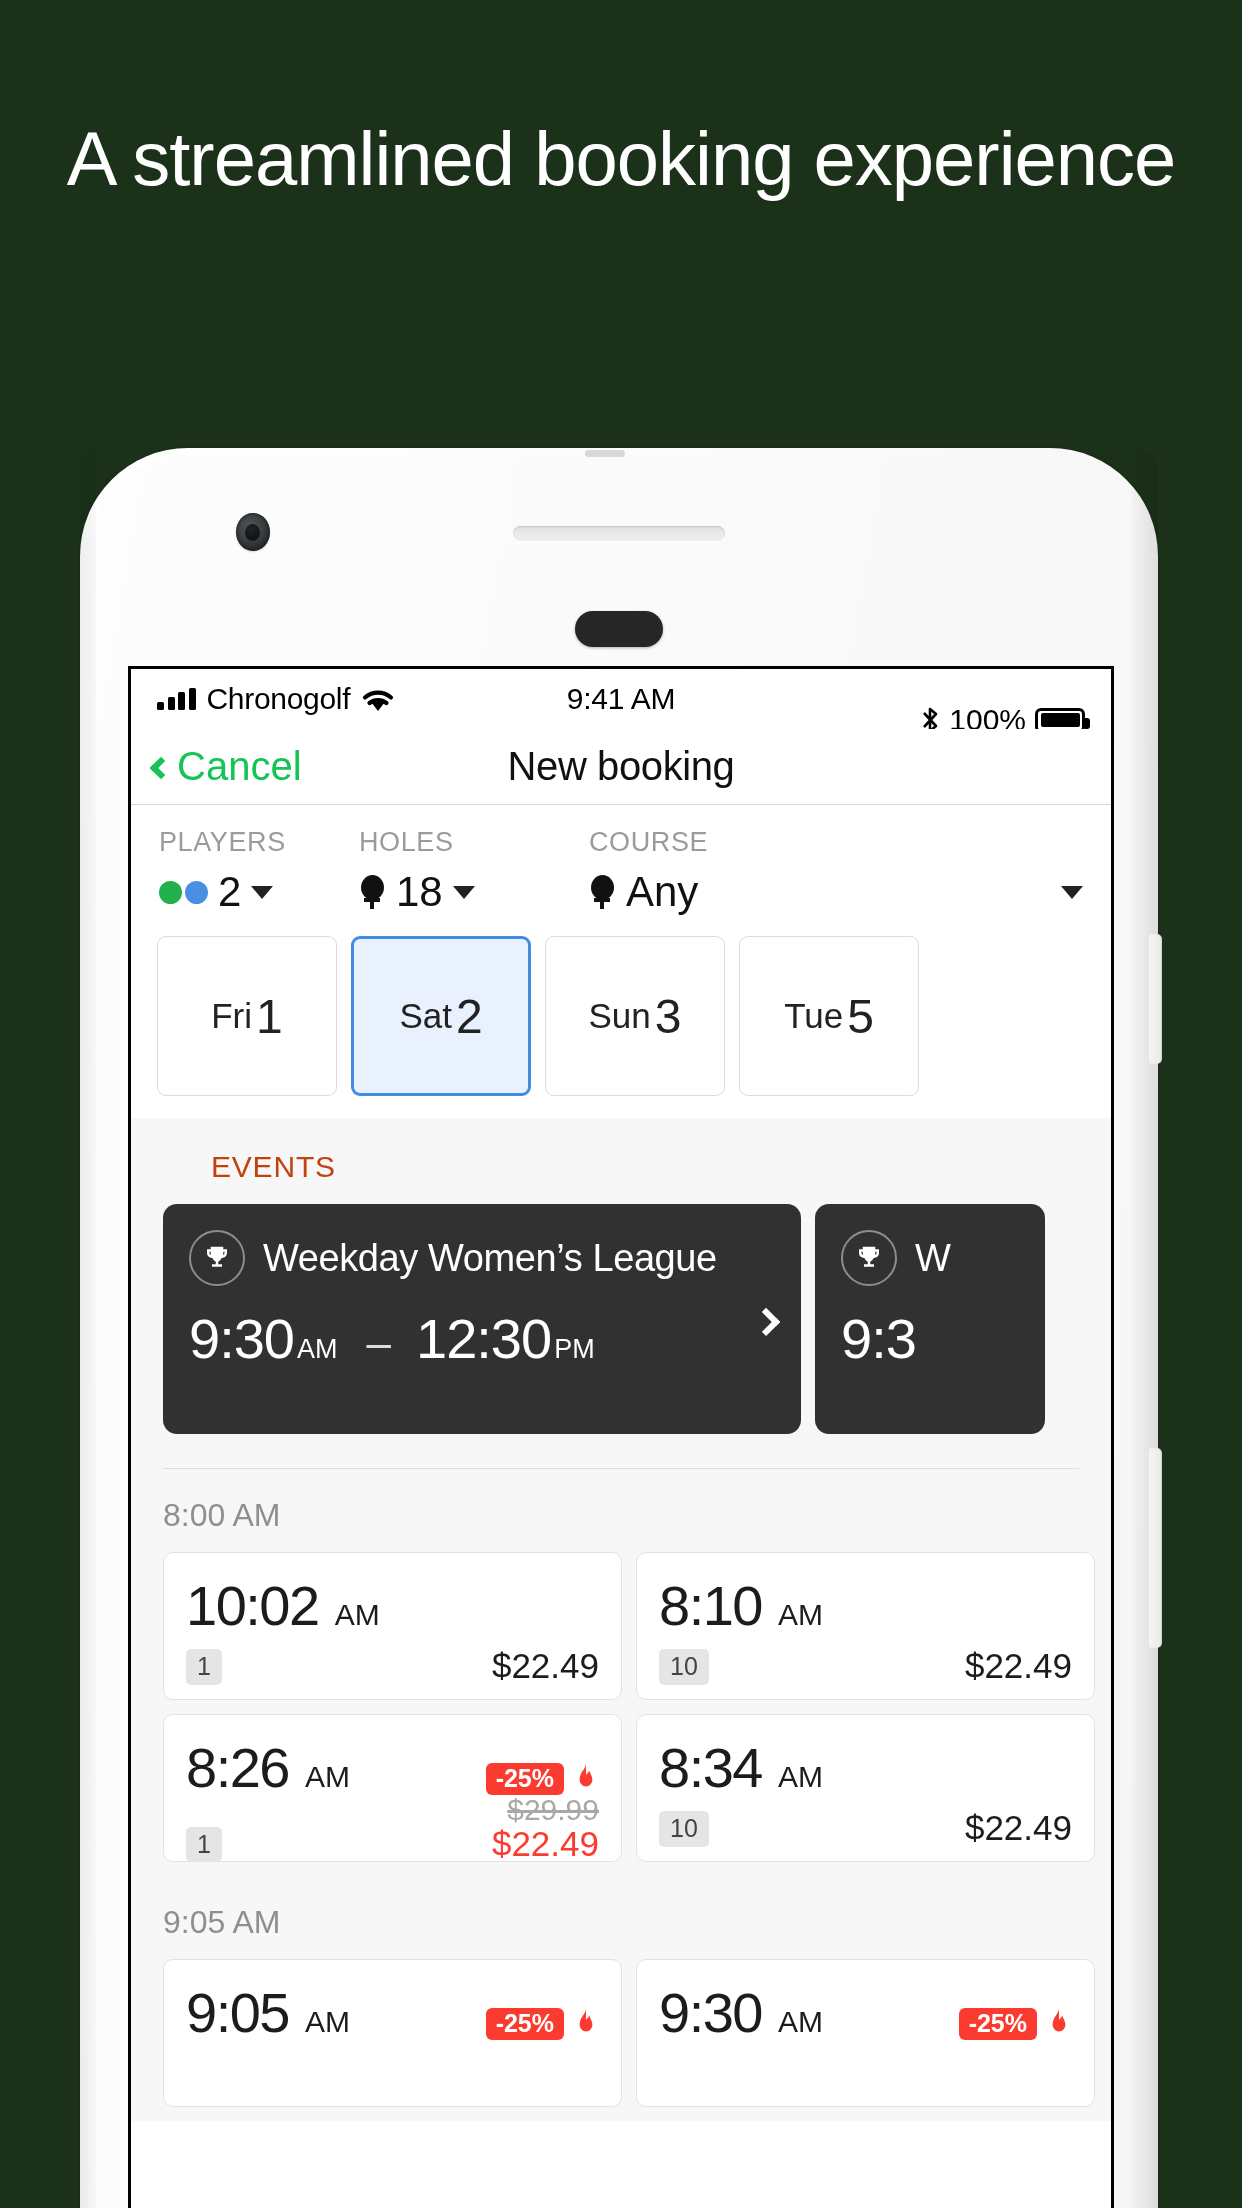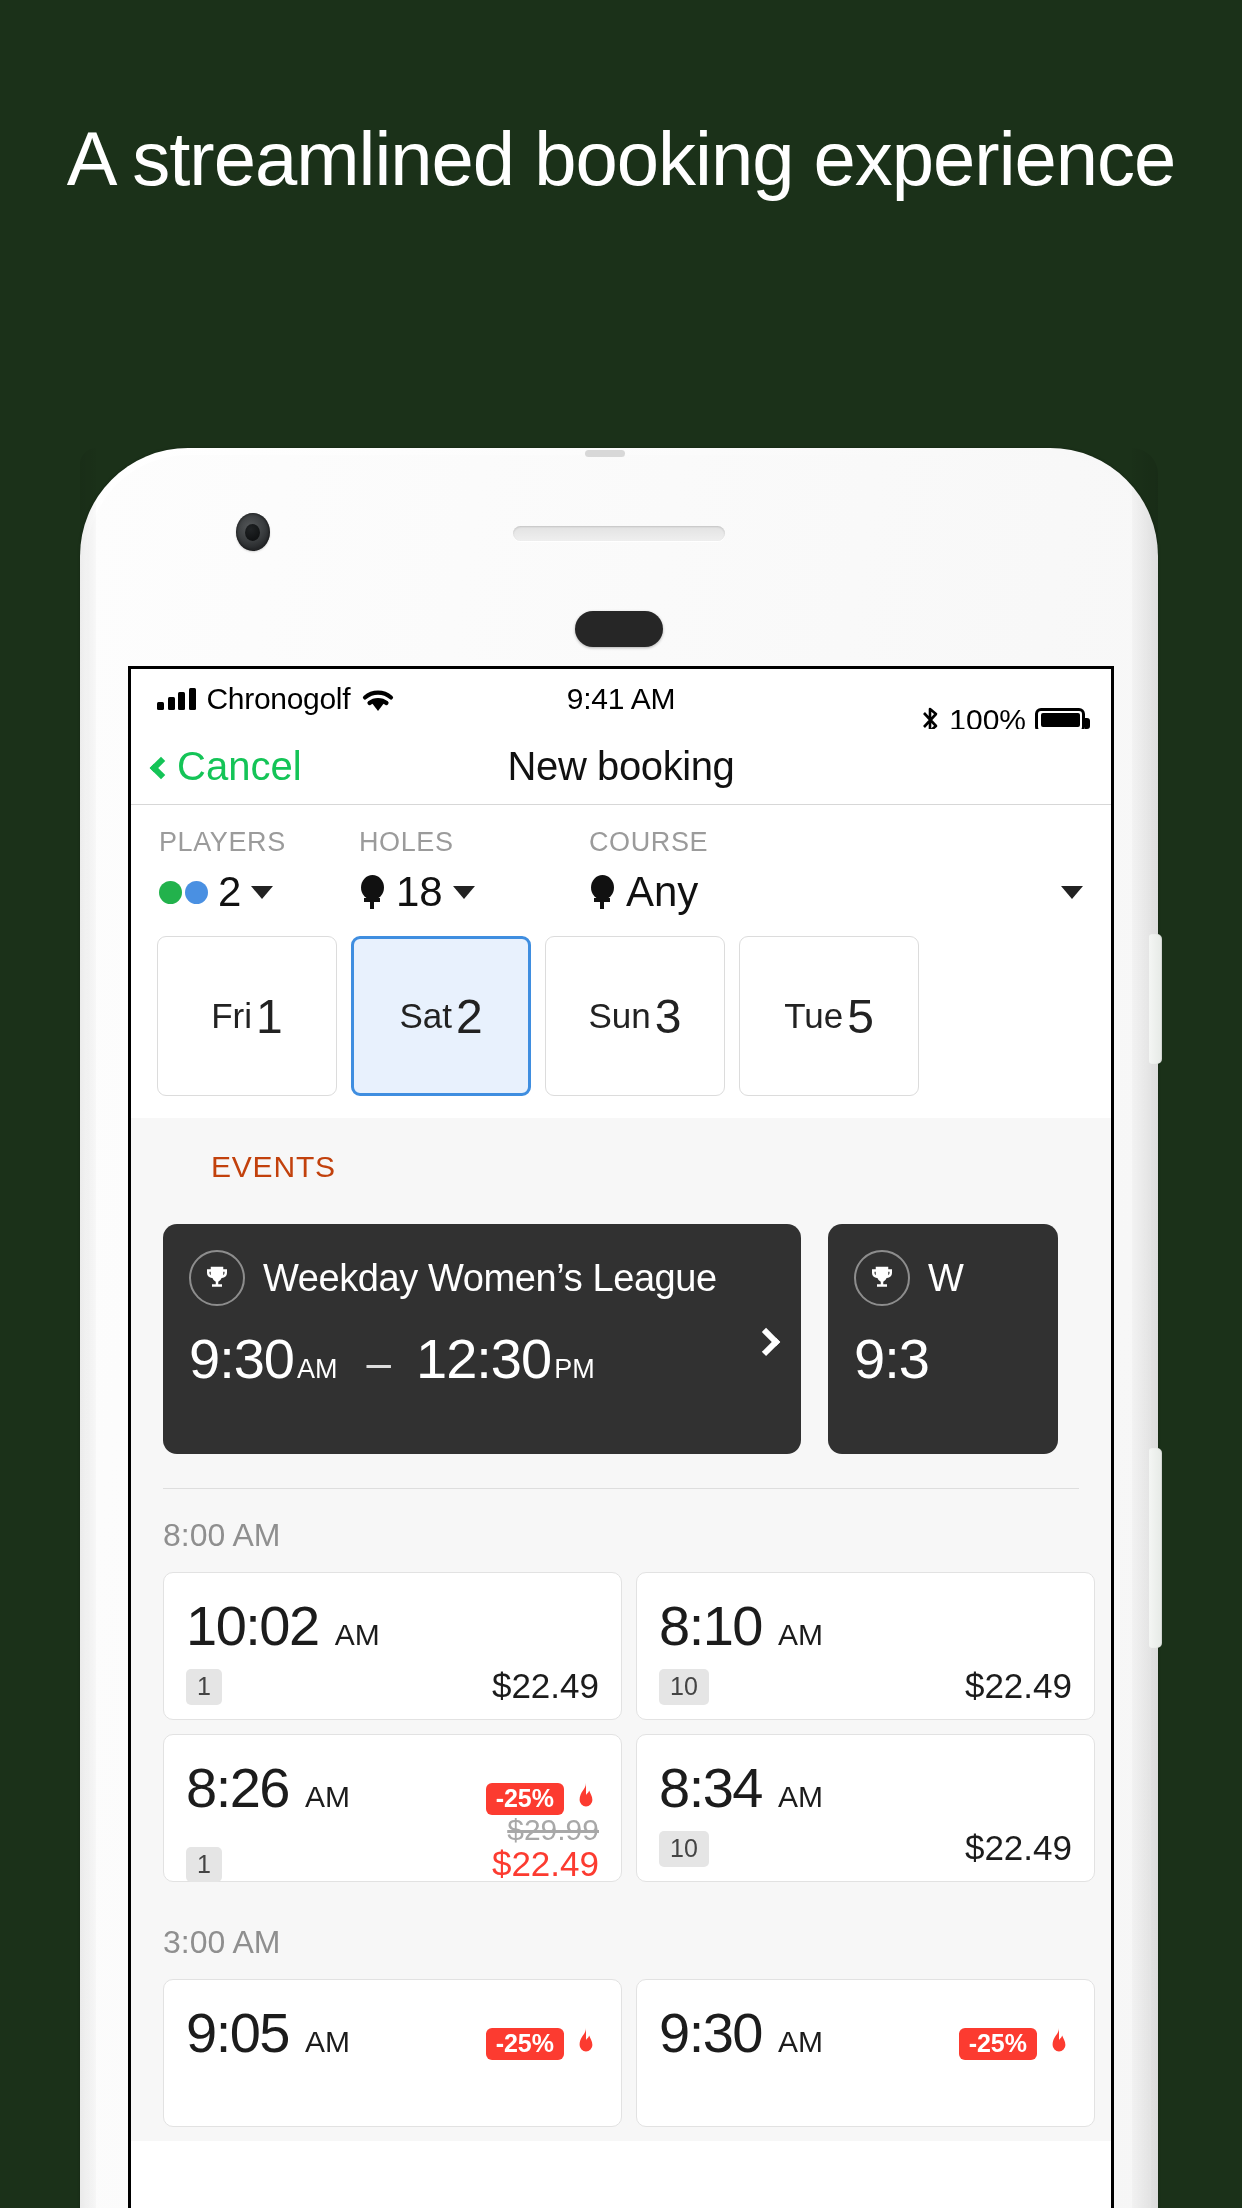--- a/index.html
+++ b/index.html
@@ -187,21 +187,21 @@
   .d-dow { font-size:35px; color:#222; }
   .d-num { font-size:48px; color:#222; }
 
   
   .content { background:#f7f7f7; padding-top:0; }
   .section-label {
     font-size:30px; color:#c2410c; letter-spacing:.8px;
     padding:32px 32px 20px 32px;
     margin-left:48px;
   }
-  .events-row { display:flex; gap:27px; padding:0 32px 0 32px; overflow:hidden;margin-top:20px; }
+  .events-row { display:flex; gap:14px; padding:0 32px 0 32px; overflow:hidden; }
   .event-card {
     background:#313131; border-radius:14px; color:#fff;
     width:638px; flex:0 0 638px; height:230px;
     padding:26px 26px 22px 26px; position:relative;
   }
   .event-card.partial { flex:0 0 230px; width:230px; }
   .ev-top { display:flex; align-items:center; gap:18px; }
   .trophy-circle {
     width:56px; height:56px; border-radius:50%; border:2px solid #8d8d8d;
     display:flex; align-items:center; justify-content:center; flex:0 0 56px;
@@ -458,21 +458,21 @@
         </div>
         <div class="tee-bottom">
           <span class="slots">10</span>
           <span class="price-col">
             <span class="price">$22.49</span>
           </span>
         </div>
       </div>
     </div>
 
-    <div class="time-label">3:00 AM</div>
+    <div class="time-label">9:05 AM</div>
 
     <div class="tee-grid">
       <div class="tee-card discount">
         <div class="tee-top">
           <span class="tc-time">9:05</span>
           <span class="tc-ampm">AM</span>
           <span class="badge-wrap">
             <span class="badge-disc">-25%</span>
             <svg class="flame" width="26" height="32" viewBox="0 0 24 30">
               <path d="M12 0C12 6 6 8 6 16a6 6 0 0 0 12 0c0-4-2-6-3-9-1 3-3 3-3 5 0-4 0-8 0-12z" fill="#fc3b30"></path>

